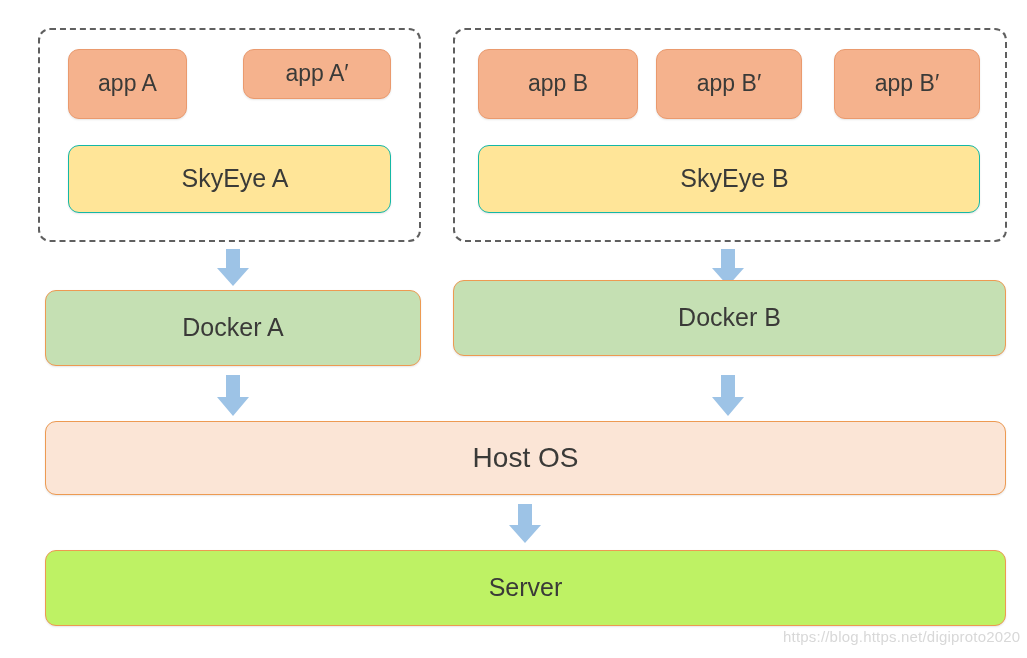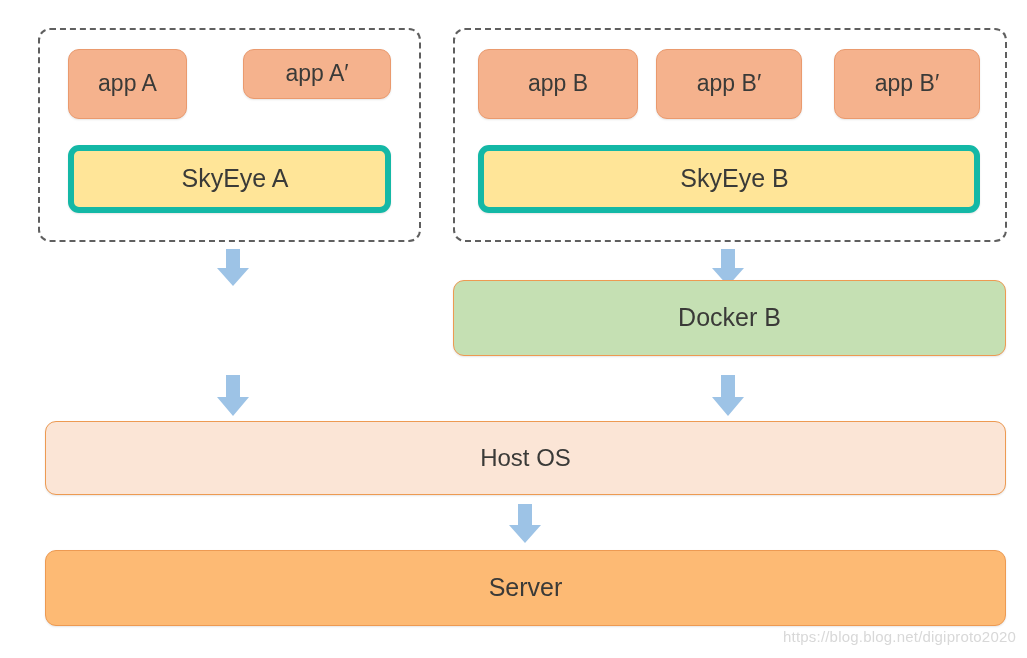--- a/index.html
+++ b/index.html
@@ -45,48 +45,48 @@
     background: #f5b28d;
     border: 1px solid #ea9a6e;
     border-radius: 11px;
     font-size: 23px;
     box-shadow: 0 1px 2px rgba(0,0,0,0.10);
   }
 
   
   .skyeye-box {
     background: #ffe598;
-    border: 6px solid #14b8a6;
+    border: 1px solid #14b8a6;
     border-radius: 11px;
     font-size: 25px;
     box-shadow: 0 1px 2px rgba(0,0,0,0.10);
     padding-left: 11px;
   }
 
   
   .docker-box {
     background: #c5e0b3;
     border: 1.5px solid #ed9a52;
     border-radius: 11px;
     font-size: 25px;
     box-shadow: 0 1px 2px rgba(0,0,0,0.10);
   }
 
   
   .hostos-box {
     background: #fbe5d6;
     border: 1.5px solid #ed9a52;
     border-radius: 11px;
-    font-size: 24px;
+    font-size: 28px;
     box-shadow: 0 1px 2px rgba(0,0,0,0.10);
   }
 
   
   .server-box {
-    background: #fdba74;
+    background: #bef264;
     border: 1.5px solid #ed9a52;
     border-radius: 11px;
     font-size: 25px;
     box-shadow: 0 1px 2px rgba(0,0,0,0.10);
   }
 
   
   .arrow {
     position: absolute;
   }
@@ -139,20 +139,23 @@
   </div>
 
   <svg class="arrow" style="left:213px; top:249px;" width="40" height="38" viewBox="0 0 40 38">
     <path d="M13 0 L27 0 L27 19 L36 19 L20 37 L4 19 L13 19 Z" fill="#9dc3e6"></path>
   </svg>
 
   <svg class="arrow" style="left:708px; top:249px;" width="40" height="38" viewBox="0 0 40 38">
     <path d="M13 0 L27 0 L27 19 L36 19 L20 37 L4 19 L13 19 Z" fill="#9dc3e6"></path>
   </svg>
 
+  <div class="box docker-box" style="left:45px; top:290px; width:376px; height:76px;">
+    <span>Docker A</span>
+  </div>
 
   <div class="box docker-box" style="left:453px; top:280px; width:553px; height:76px;">
     <span>Docker B</span>
   </div>
 
   <svg class="arrow" style="left:213px; top:375px;" width="40" height="42" viewBox="0 0 40 42">
     <path d="M13 0 L27 0 L27 22 L36 22 L20 41 L4 22 L13 22 Z" fill="#9dc3e6"></path>
   </svg>
 
   <svg class="arrow" style="left:708px; top:375px;" width="40" height="42" viewBox="0 0 40 42">
@@ -164,15 +167,15 @@
   </div>
 
   <svg class="arrow" style="left:505px; top:504px;" width="40" height="40" viewBox="0 0 40 40">
     <path d="M13 0 L27 0 L27 21 L36 21 L20 39 L4 21 L13 21 Z" fill="#9dc3e6"></path>
   </svg>
 
   <div class="box server-box" style="left:45px; top:550px; width:961px; height:76px;">
     <span>Server</span>
   </div>
 
-  <div class="watermark" style="left:783px; top:628px;">https://blog.blog.net/digiproto2020</div>
+  <div class="watermark" style="left:783px; top:628px;">https://blog.https.net/digiproto2020</div>
 
 </div>
 
 </body></html>

